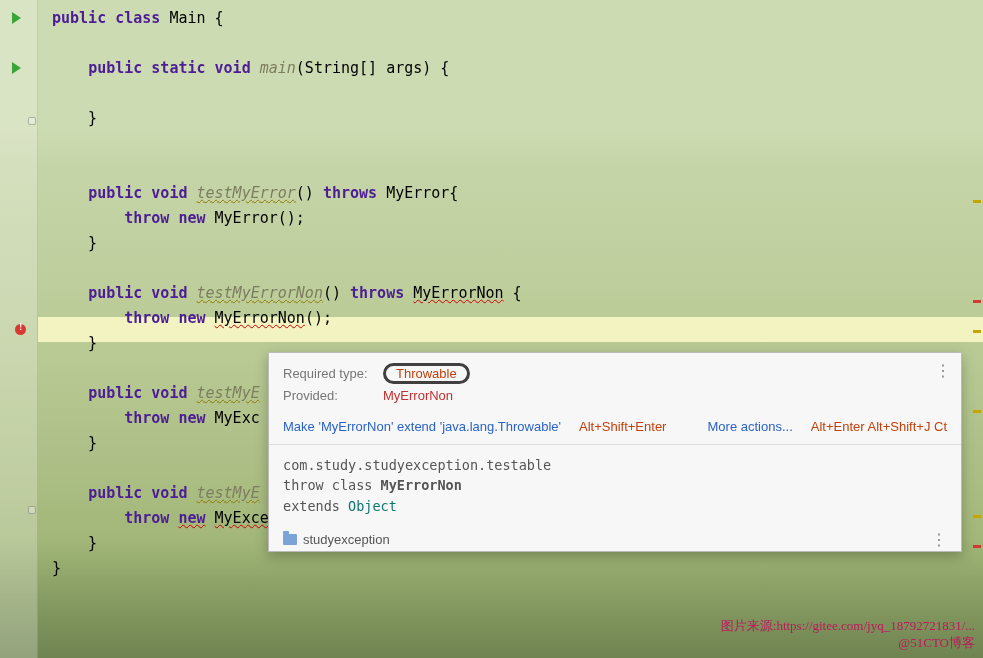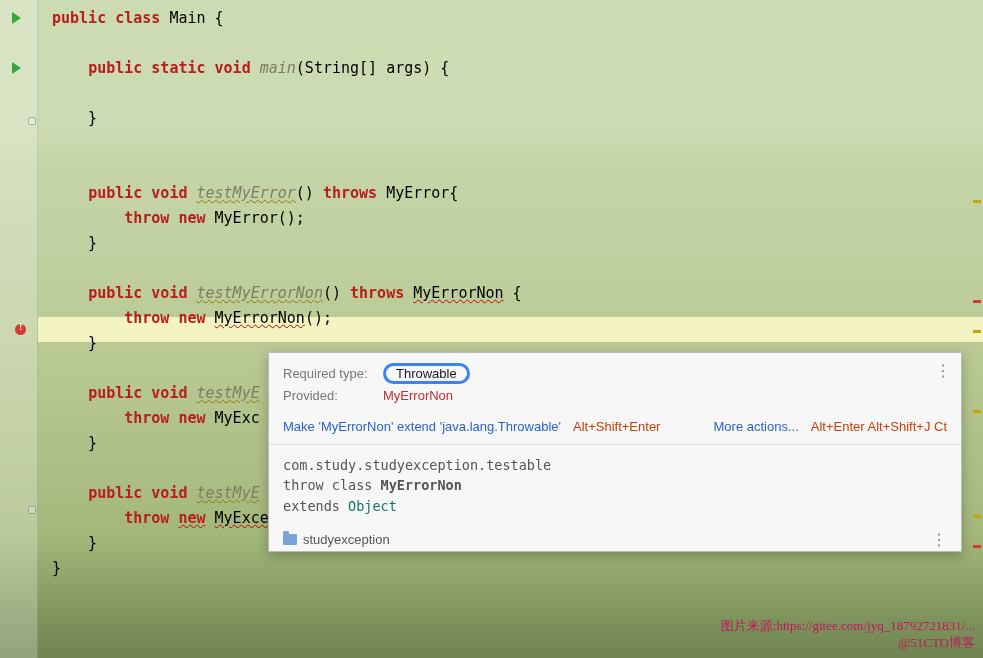--- a/index.html
+++ b/index.html
@@ -39,21 +39,21 @@
     position: absolute;
     left: 38px; top: 0; right: 0; bottom: 0;
   }
   .code-line {
     height: 25px;
     line-height: 25px;
     white-space: pre;
     padding-left: 14px;
     position: relative;
   }
-  .kw { color: #b91c1c; font-weight: bold; }
+  .kw { color: #4c1d95; font-weight: bold; }
   .method-decl { color: #7d7d5f; font-style: italic; }
   .cls { color: #000000; }
   .warn-uline { text-decoration: underline wavy #8c7a00; text-decoration-thickness:1px;}
   .err-uline { text-decoration: underline wavy #cc0000; text-decoration-thickness:1px;}
   .highlight-row {
     position: absolute;
     left: 0; right: 0;
     height: 25px;
     background: #fbfac8;
     opacity: 0.85;
@@ -91,29 +91,29 @@
     font-size: 13px;
     color: #444;
   }
   .tooltip-section {
     padding: 10px 14px 6px 14px;
     position: relative;
   }
   .tooltip-row { display:flex; margin-bottom:4px; align-items:center;}
   .lbl { color:#777; min-width:100px;}
   .circled {
-    border: 3px solid #3b82f6;
+    border: 3px solid #404040;
     border-radius: 14px;
     padding: 0 10px;
     display:inline-block;
-    color:#0f172a;
+    color:#c2410c;
   }
   .provided-val { color:#c03030; }
   .action-row {
-    display:flex; gap:12px; align-items:center;
+    display:flex; gap:18px; align-items:center;
     padding: 6px 14px 10px 14px;
   }
   .link { color:#2a62c9; cursor:pointer;}
   .hint { color:#c2410c;}
   .sep { height:1px; background:#ddd; margin:0;}
   .doc-section{
     padding:10px 14px;
     font-family: "Consolas", monospace;
     font-size:13.5px;
     line-height:1.5;

